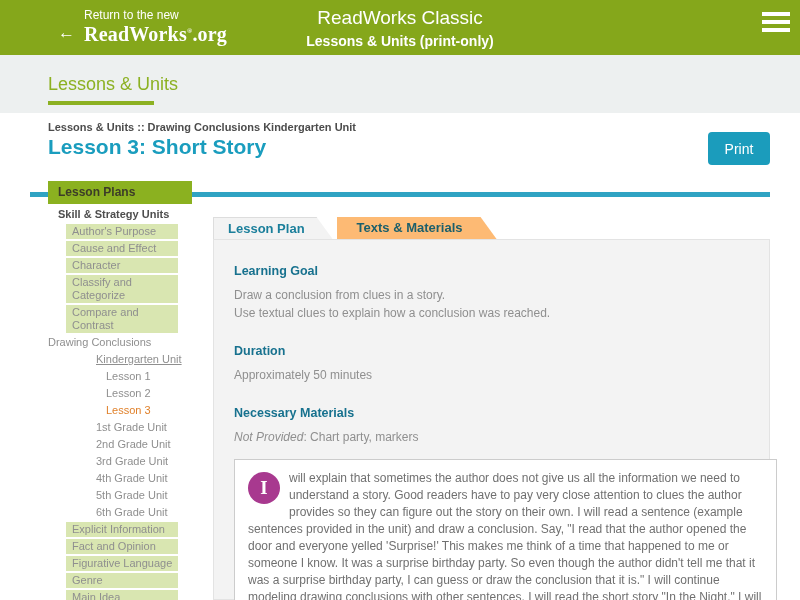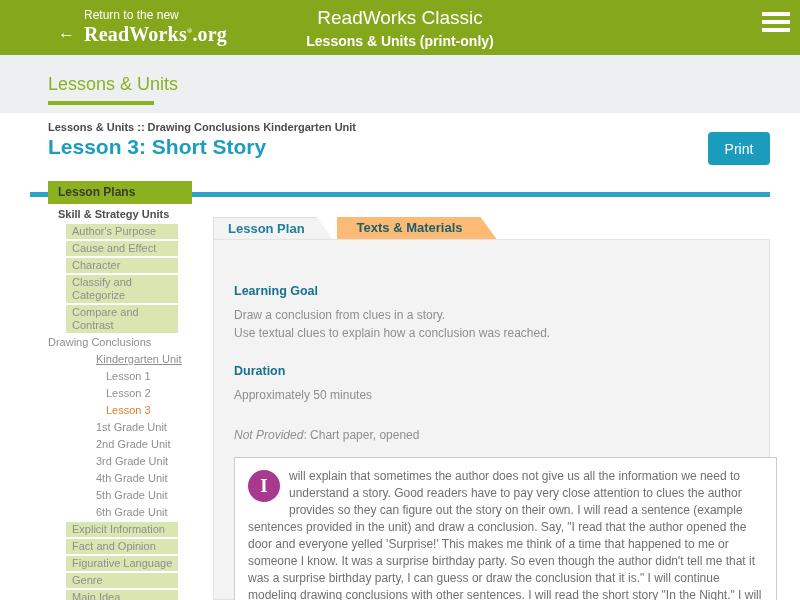--- a/index.html
+++ b/index.html
@@ -49,21 +49,21 @@
   
   .tabs { position:absolute; left:213px; top:217px; display:flex; }
   .tab { height:22px; font-size:13px; font-weight:bold; line-height:22px; padding:0 28px 0 14px;
          clip-path:polygon(0 0, calc(100% - 16px) 0, 100% 100%, 0 100%); cursor:pointer; }
   .tab-active { background:#f3f3f3; color:#1b7f9b; border-top:1px solid #ddd; border-left:1px solid #ddd; }
   .tab-green { background:#fdba74; color:#1c5f6b; margin-left:4px; padding:0 34px 0 20px; }
 
   
   .panel { position:absolute; left:213px; top:239px; width:557px; height:361px;
            background:#f3f3f3; border:1px solid #e3e3e3; padding:24px 7px 0 20px; }
-  .lp-sections { max-width:368px;margin-top:20px; }
+  .lp-sections { max-width:368px; }
   .lp-h { font-size:12.5px; font-weight:bold; color:#17718e; margin-bottom:8px; }
   .lp-text { font-size:12px; color:#8f8f8f; line-height:18px; }
   .lp-gap { height:22px; }
   .lead-italic { font-style:italic; }
 
   
   .tm-box { margin-top:13px; background:#fff; border:1px solid #ccc; padding:10px 13px; width:543px; }
   .tm-h { font-size:12.5px; font-weight:bold; color:#17718e; margin-bottom:7px; }
   .dropcap { float:left; width:32px; height:32px; border-radius:50%; background:#a8398f; color:#fff;
              font-family:"Liberation Serif",serif; font-size:19px; font-weight:bold; text-align:center;
@@ -139,21 +139,22 @@
 
   <div class="panel">
     <div class="lp-sections">
       <div class="lp-h">Learning Goal</div>
       <div class="lp-text">Draw a conclusion from clues in a story.</div>
       <div class="lp-text">Use textual clues to explain how a conclusion was reached.</div>
       <div class="lp-gap"></div>
       <div class="lp-h">Duration</div>
       <div class="lp-text">Approximately 50 minutes</div>
       <div class="lp-gap"></div>
-      <div class="lp-text"><span class="lead-italic">Not Provided</span><span>: Chart paper, opened</span></div>
+      <div class="lp-h">Necessary Materials</div>
+      <div class="lp-text"><span class="lead-italic">Not Provided</span><span>: Chart party, markers</span></div>
     </div>
 
     <div class="tm-box">
       <div class="dropcap">I</div>
       <div class="tm-text">will explain that sometimes the author does not give us all the information we need to understand a story. Good readers have to pay very close attention to clues the author provides so they can figure out the story on their own. I will read a sentence (example sentences provided in the unit) and draw a conclusion. Say, "I read that the author opened the door and everyone yelled 'Surprise!' This makes me think of a time that happened to me or someone I know. It was a surprise birthday party. So even though the author didn't tell me that it was a surprise birthday party, I can guess or draw the conclusion that it is." I will continue modeling drawing conclusions with other sentences. I will read the short story "In the Night." I will chart the clues from the story. (Example Chart A is provided.)</div>
     </div>
   </div>
 
 </div>
 

